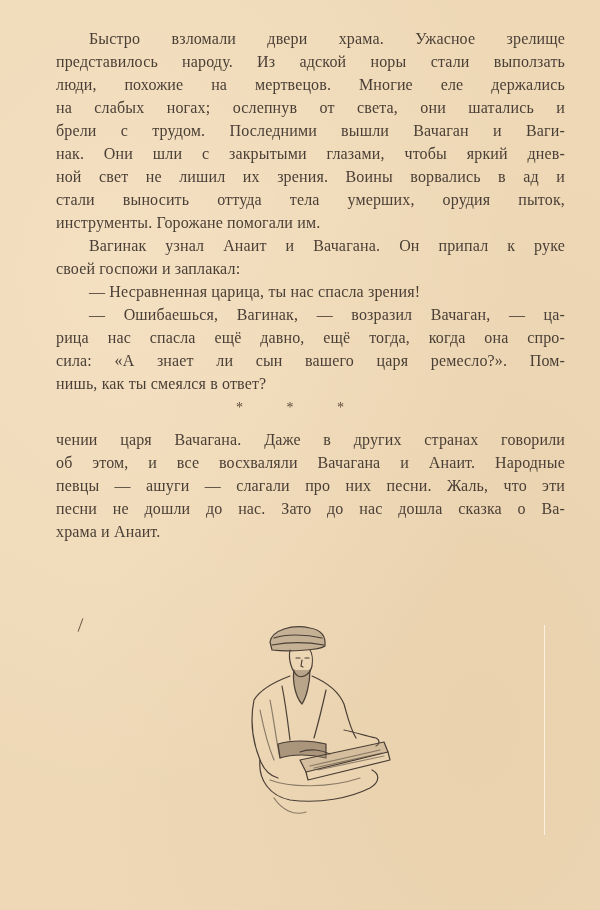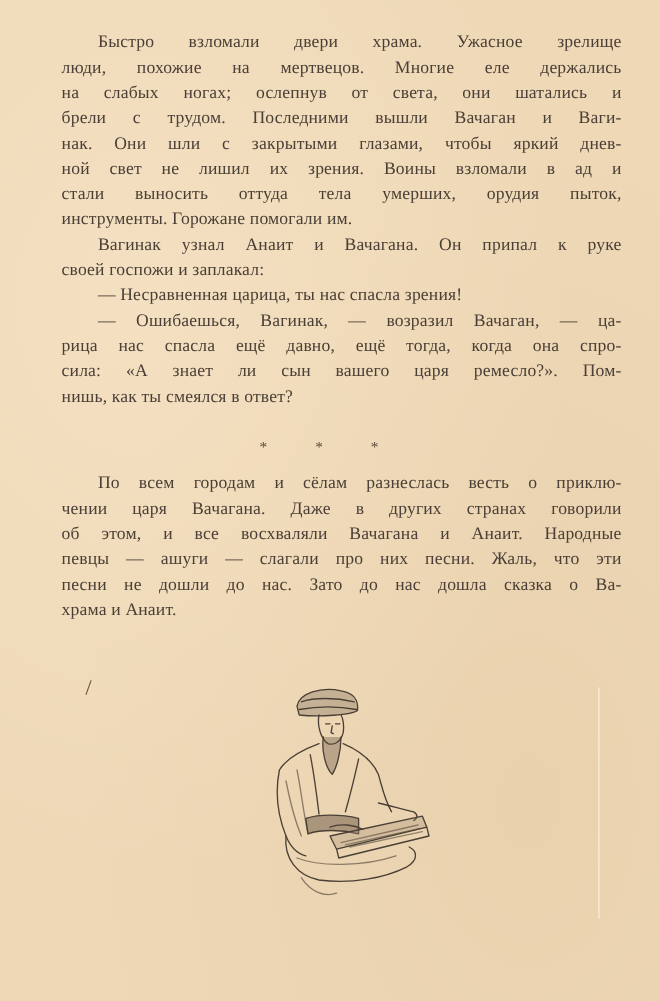--- a/index.html
+++ b/index.html
@@ -46,40 +46,40 @@
   }
   .illustration { position: absolute; left: 230px; top: 620px; width: 180px; height: 200px; }
 </style>
 </head>
 <body>
 
 <div class="page">
 
   <div class="text-block" id="block1">
     <span class="line indent">Быстро взломали двери храма. Ужасное зрелище</span>
+    <span class="line">представилось народу. Из адской норы стали выползать</span>
     <span class="line">люди, похожие на мертвецов. Многие еле держались</span>
     <span class="line">на слабых ногах; ослепнув от света, они шатались и</span>
     <span class="line">брели с трудом. Последними вышли Вачаган и Ваги-</span>
     <span class="line">нак. Они шли с закрытыми глазами, чтобы яркий днев-</span>
-    <span class="line">ной свет не лишил их зрения. Воины взломали в ад и</span>
+    <span class="line">ной свет не лишил их зрения. Воины ворвались в ад и</span>
     <span class="line">стали выносить оттуда тела умерших, орудия пыток,</span>
     <span class="line last">инструменты. Горожане помогали им.</span>
     <span class="line indent">Вагинак узнал Анаит и Вачагана. Он припал к руке</span>
     <span class="line last">своей госпожи и заплакал:</span>
     <span class="line indent last">— Несравненная царица, ты нас спасла зрения!</span>
     <span class="line indent">— Ошибаешься, Вагинак, — возразил Вачаган, — ца-</span>
     <span class="line">рица нас спасла ещё давно, ещё тогда, когда она спро-</span>
     <span class="line">сила: «А знает ли сын вашего царя ремесло?». Пом-</span>
     <span class="line last">нишь, как ты смеялся в ответ?</span>
   </div>
 
   <div class="stars">* * *</div>
 
   <div class="text-block" id="block2">
-    <span class="line indent">По всем городам и сёлам разнеслась весть о приклю-</span>
     <span class="line">чении царя Вачагана. Даже в других странах говорили</span>
     <span class="line">об этом, и все восхваляли Вачагана и Анаит. Народные</span>
     <span class="line">певцы — ашуги — слагали про них песни. Жаль, что эти</span>
     <span class="line">песни не дошли до нас. Зато до нас дошла сказка о Ва-</span>
     <span class="line last">храма и Анаит.</span>
   </div>
 
   <div class="stray-mark"></div>
   <div class="fold-line"></div>
 

